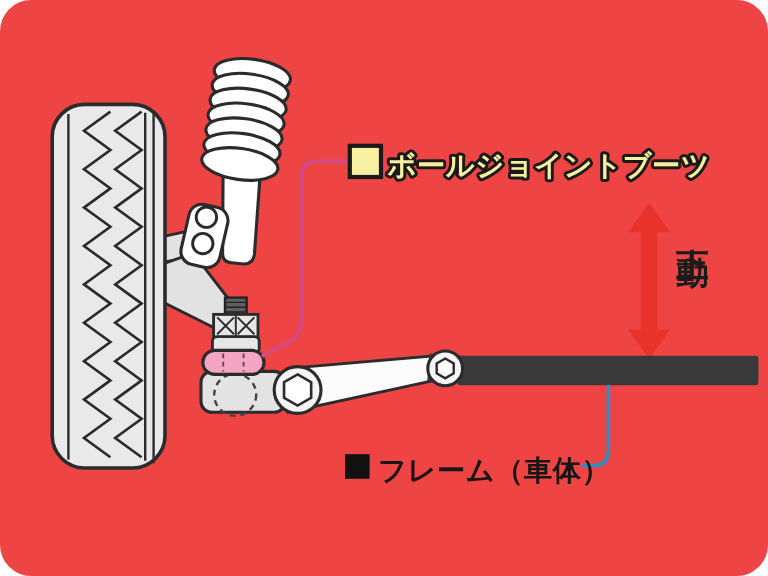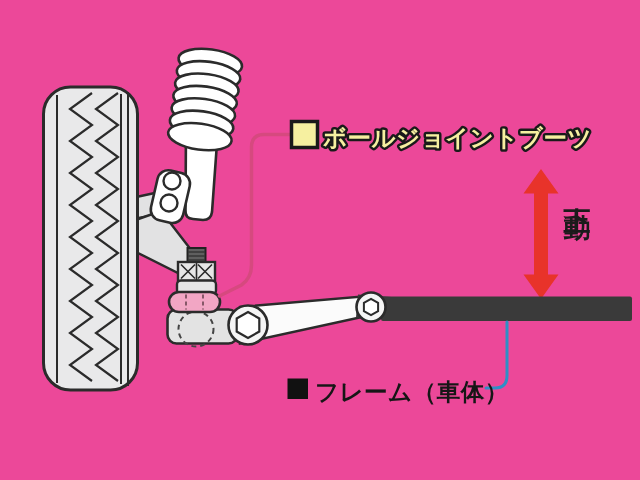--- a/index.html
+++ b/index.html
@@ -1,21 +1,22 @@
 <!DOCTYPE html>
 <html><head>
 <meta charset="utf-8">
 <style>
   html,body{margin:0;padding:0;background:#ffffff;}
   #stage{
     position:relative;
     width:640px;height:480px;
-    background:#ec4899;
+    background:#ef4444;
     overflow:hidden;
     font-family:"Liberation Sans",sans-serif;
+    border-radius:26px;
   }
   #stage svg{position:absolute;left:0;top:0;}
   .outline{stroke:#2b2b2b;fill:none;}
   .metal{fill:#e2e2e3;stroke:#2b2b2b;}
   .white-part{fill:#ffffff;stroke:#2b2b2b;}
   .label-text{font-family:"Liberation Sans",sans-serif;font-weight:bold;}
   #motion-label{
     position:absolute;
     left:563px;top:186px;
     writing-mode:vertical-rl;

